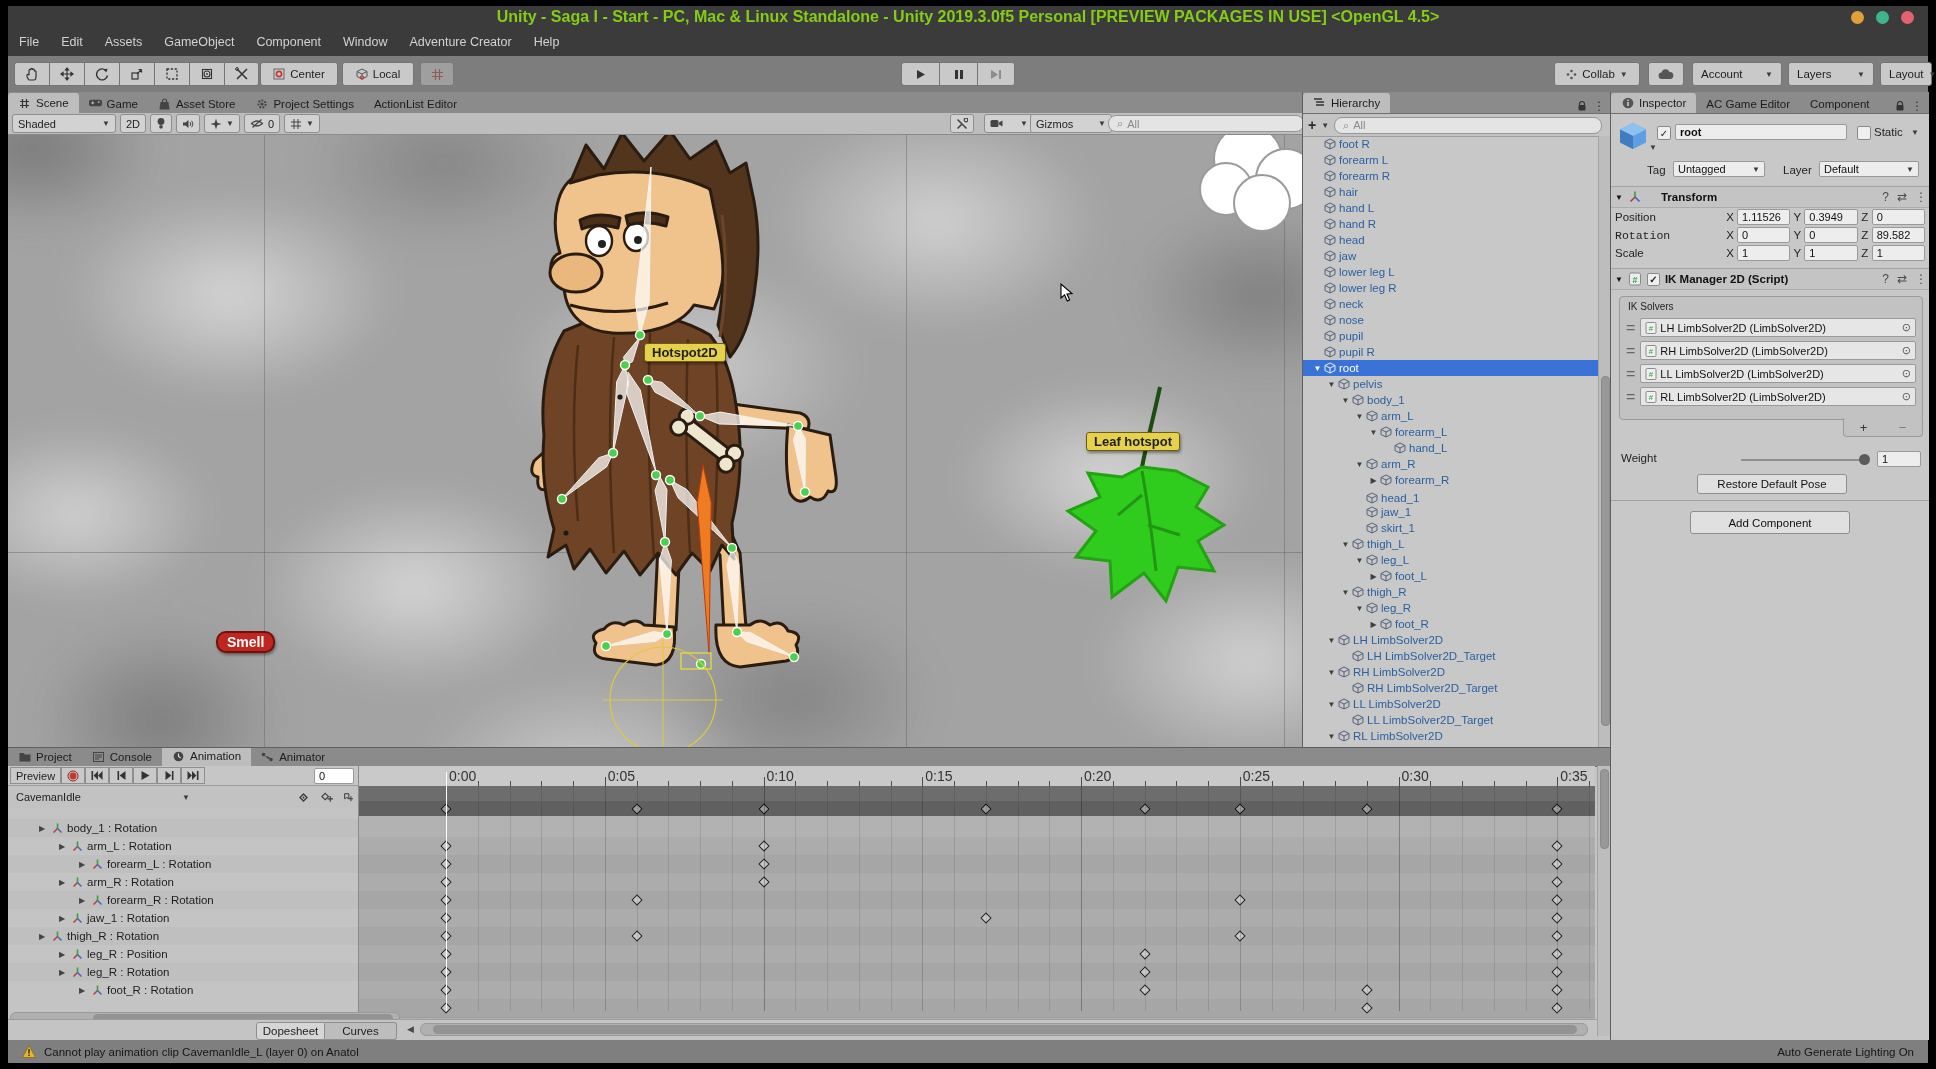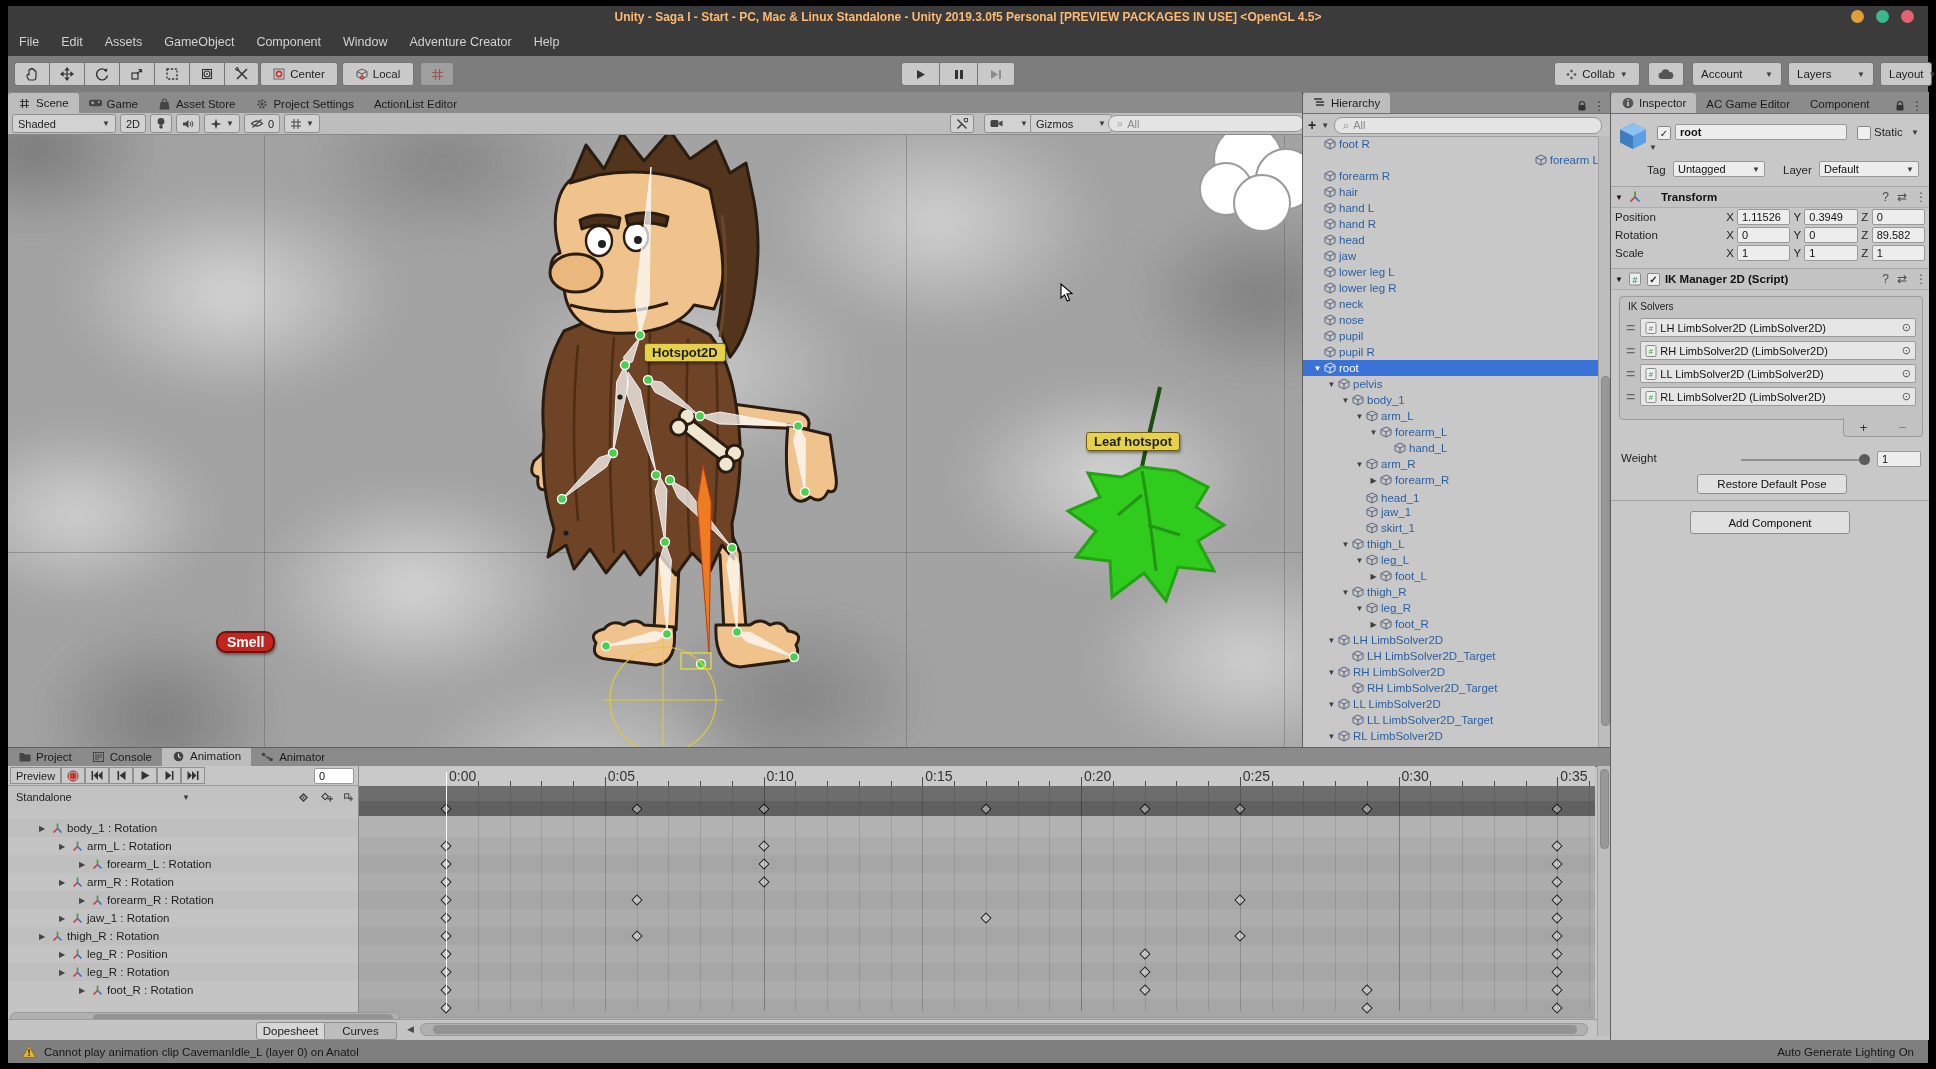--- a/index.html
+++ b/index.html
@@ -1,22 +1,22 @@
 <!DOCTYPE html>
 <html><head>
 <meta charset="utf-8">
 <style>
   html,body{margin:0;padding:0;background:#000;width:1936px;height:1069px;overflow:hidden;
     font-family:"Liberation Sans",sans-serif;-webkit-font-smoothing:antialiased}
   .abs{position:absolute}
   .pane{position:absolute;overflow:hidden}
   .row{display:flex;align-items:center}
   
-  #title-bar{left:8px;top:6px;width:1920px;height:22px;background:#3b3b3b;color:#fdba74;
-    font-size:12px;font-weight:bold;display:flex;align-items:center;justify-content:center}
+  #title-bar{left:8px;top:6px;width:1920px;height:22px;background:#3b3b3b;color:#84cc16;
+    font-size:16px;font-weight:bold;display:flex;align-items:center;justify-content:center}
   .win-dot{width:13px;height:13px;border-radius:50%;display:inline-block;margin-left:12px}
   #menu-bar{left:8px;top:28px;width:1920px;height:28px;background:#3b3b3b;display:flex;align-items:center;
     color:#d2d2d2;font-size:12.5px}
   .menu-item{padding:0 11px;cursor:default}
   #toolbar{left:8px;top:56px;width:1920px;height:36px;background:#7d7d7d;border-bottom:1px solid #5c5c5c}
   .tbtn{height:24px;background:#c9c9c9;border:1px solid #757575;display:inline-flex;align-items:center;
     justify-content:center;font-size:11.5px;color:#1d1d1d;box-sizing:border-box}
   .tgroup .tbtn{border-right:none}
   .tgroup .tbtn:last-child{border-right:1px solid #757575;border-radius:0 3px 3px 0}
   .tgroup .tbtn:first-child{border-radius:3px 0 0 3px}
@@ -539,21 +539,21 @@
   <div id="hier-tree" class="abs" style="left:0;top:44px;width:296px;height:611px;overflow:hidden">
       <div class="hrow" style="padding-left: 8px;">
         <span class="fold"></span>
         <span class="cube">
           <svg width="12" height="12" viewBox="0 0 12 12">
             <path d="M6 1 L11 3.5 V8.5 L6 11 L1 8.5 V3.5 Z M1 3.5 L6 6 L11 3.5 M6 6 V11" fill="none" stroke="#55627a" stroke-width="1"></path>
           </svg>
         </span>
         <span>foot R</span>
       </div>
-      <div class="hrow" style="padding-left: 8px; justify-content: flex-end;">
+      <div class="hrow" style="padding-left: 8px;">
         <span class="fold"></span>
         <span class="cube">
           <svg width="12" height="12" viewBox="0 0 12 12">
             <path d="M6 1 L11 3.5 V8.5 L6 11 L1 8.5 V3.5 Z M1 3.5 L6 6 L11 3.5 M6 6 V11" fill="none" stroke="#55627a" stroke-width="1"></path>
           </svg>
         </span>
         <span>forearm L</span>
       </div>
       <div class="hrow" style="padding-left: 8px;">
         <span class="fold"></span>
@@ -961,21 +961,21 @@
       <div class="axis-row">
         <span class="ilabel" style="width: 108px;">Position</span>
         <span class="axl">X</span>
         <div class="ifield">1.11526</div>
         <span class="axl">Y</span>
         <div class="ifield">0.3949</div>
         <span class="axl">Z</span>
         <div class="ifield">0</div>
       </div>
       <div class="axis-row">
-        <span class="ilabel" style="width: 108px;">Rotation</span>
+        <span class="ilabel" style="width: 108px; font-family: Liberation Mono, monospace;">Rotation</span>
         <span class="axl">X</span>
         <div class="ifield">0</div>
         <span class="axl">Y</span>
         <div class="ifield">0</div>
         <span class="axl">Z</span>
         <div class="ifield">89.582</div>
       </div>
       <div class="axis-row">
         <span class="ilabel" style="width: 108px;">Scale</span>
         <span class="axl">X</span>
@@ -1158,21 +1158,21 @@
           <path d="M0.5 0 L4.9 4.5 L0.5 9 Z M5 0 L9.4 4.5 L5 9 Z" fill="#333"></path>
           <rect x="9.9" y="0" width="1.6" height="9" fill="#333"></rect>
         </svg>
       </div>
     <div class="ifield" style="position:absolute;left:306px;width:40px;background:#fff">
         <span>0</span>
       </div>
   </div>
   <div id="clip-row">
     <div class="abtn" style="border:none;background:none;width:190px;justify-content:space-between;padding:0 8px">
-      <span>Standalone</span>
+      <span>CavemanIdle</span>
         <span class="caret">▼</span>
       </div>
     <div class="abtn" style="position:absolute;left:284px;width:22px;border:none;background:none">
         <svg width="11" height="11" viewBox="0 0 11 11">
           <rect x="3" y="3" width="5" height="5" transform="rotate(45 5.5 5.5)" fill="none" stroke="#3a3a3a" stroke-width="1.3"></rect>
           <circle cx="5.5" cy="5.5" r="1" fill="#3a3a3a"></circle>
         </svg>
       </div>
     <div class="abtn" style="position:absolute;left:308px;width:22px;border:none;background:none">
         <svg width="13" height="11" viewBox="0 0 13 11">

